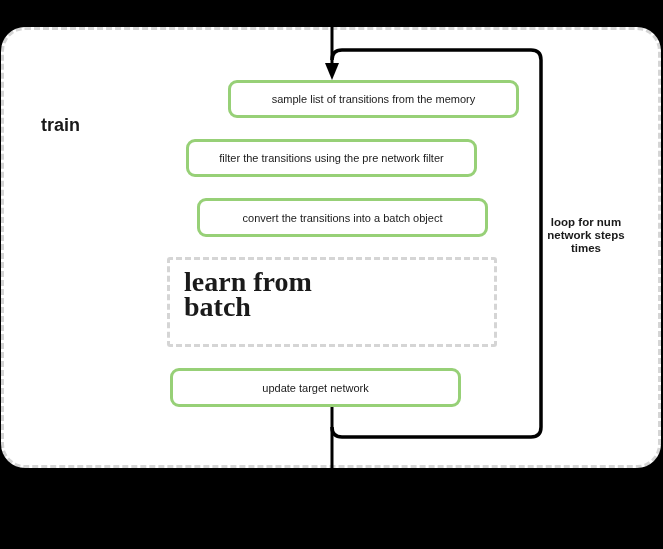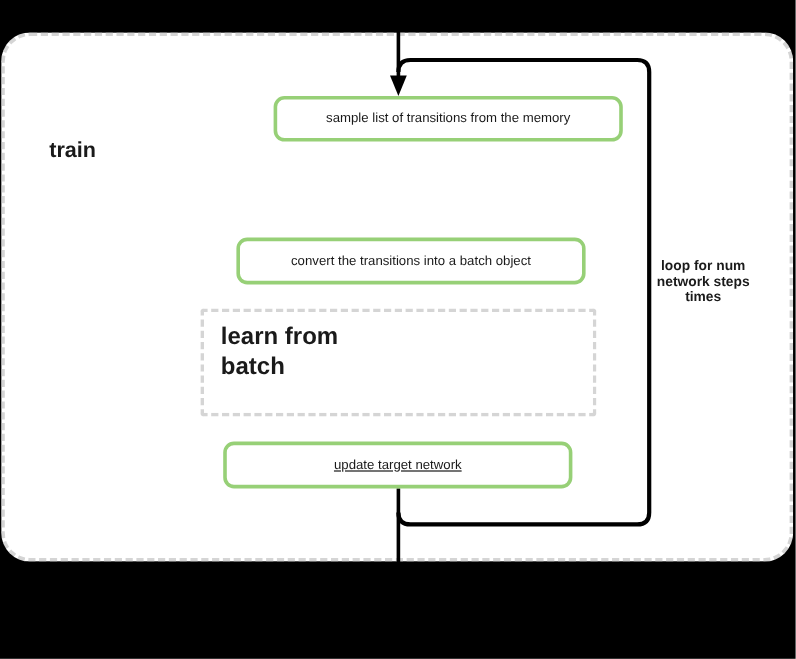--- a/index.html
+++ b/index.html
@@ -54,37 +54,38 @@
     display: flex;
     align-items: center;
     justify-content: center;
     text-align: center;
     font-size: 11px;
     color: var(--text);
   }
   .step-1 { left: 186px; top: 80px;  height: 38px; margin-left: 42px; }
   .step-2 { left: 186px; top: 139px; height: 38px; }
   .step-3 { left: 186px; top: 198px; height: 39px; margin-left: 11px; }
-  .step-update { left: 186px; top: 368px; height: 39px; text-decoration: underline; }
+  .step-update { left: 170px; top: 368px; height: 39px; }
 
   .group-box {
     position: absolute;
     left: 167px; top: 257px;
     width: 330px; height: 90px;
     background: var(--surface);
     border: 3px dashed var(--dashed-border);
     border-radius: 3px;
     padding: 9px 14px;
   }
   .group-box .group-label {
-    font-size: 20px;
+    font-size: 28px;
     font-weight: bold;
     line-height: 25px;
     color: var(--text);
     white-space: pre-line;
+    font-family: Liberation Serif, serif;
   }
 
   .loop-label {
     position: absolute;
     left: 536px; top: 216px;
     width: 100px;
     text-align: center;
     font-size: 11.5px;
     font-weight: bold;
     line-height: 13px;
@@ -109,20 +110,23 @@
 
     <path class="stroke" stroke-width="3.5" d="M 332 60 Q 332 50 342 50 L 531 50 Q 541 50 541 60 L 541 427 Q 541 437 531 437 L 342 437 Q 332 437 332 427"></path>
 
     <line class="stroke" x1="332" y1="407" x2="332" y2="469" stroke-width="3"></line>
   </svg>
 
   <div class="step step-1">
     <span>sample list of transitions from the memory</span>
   </div>
 
+  <div class="step step-2">
+    <span>filter the transitions using the pre network filter</span>
+  </div>
 
   <div class="step step-3">
     <span>convert the transitions into a batch object</span>
   </div>
 
   <div class="group-box">
     <div class="group-label">learn from
 batch</div>
   </div>
 

